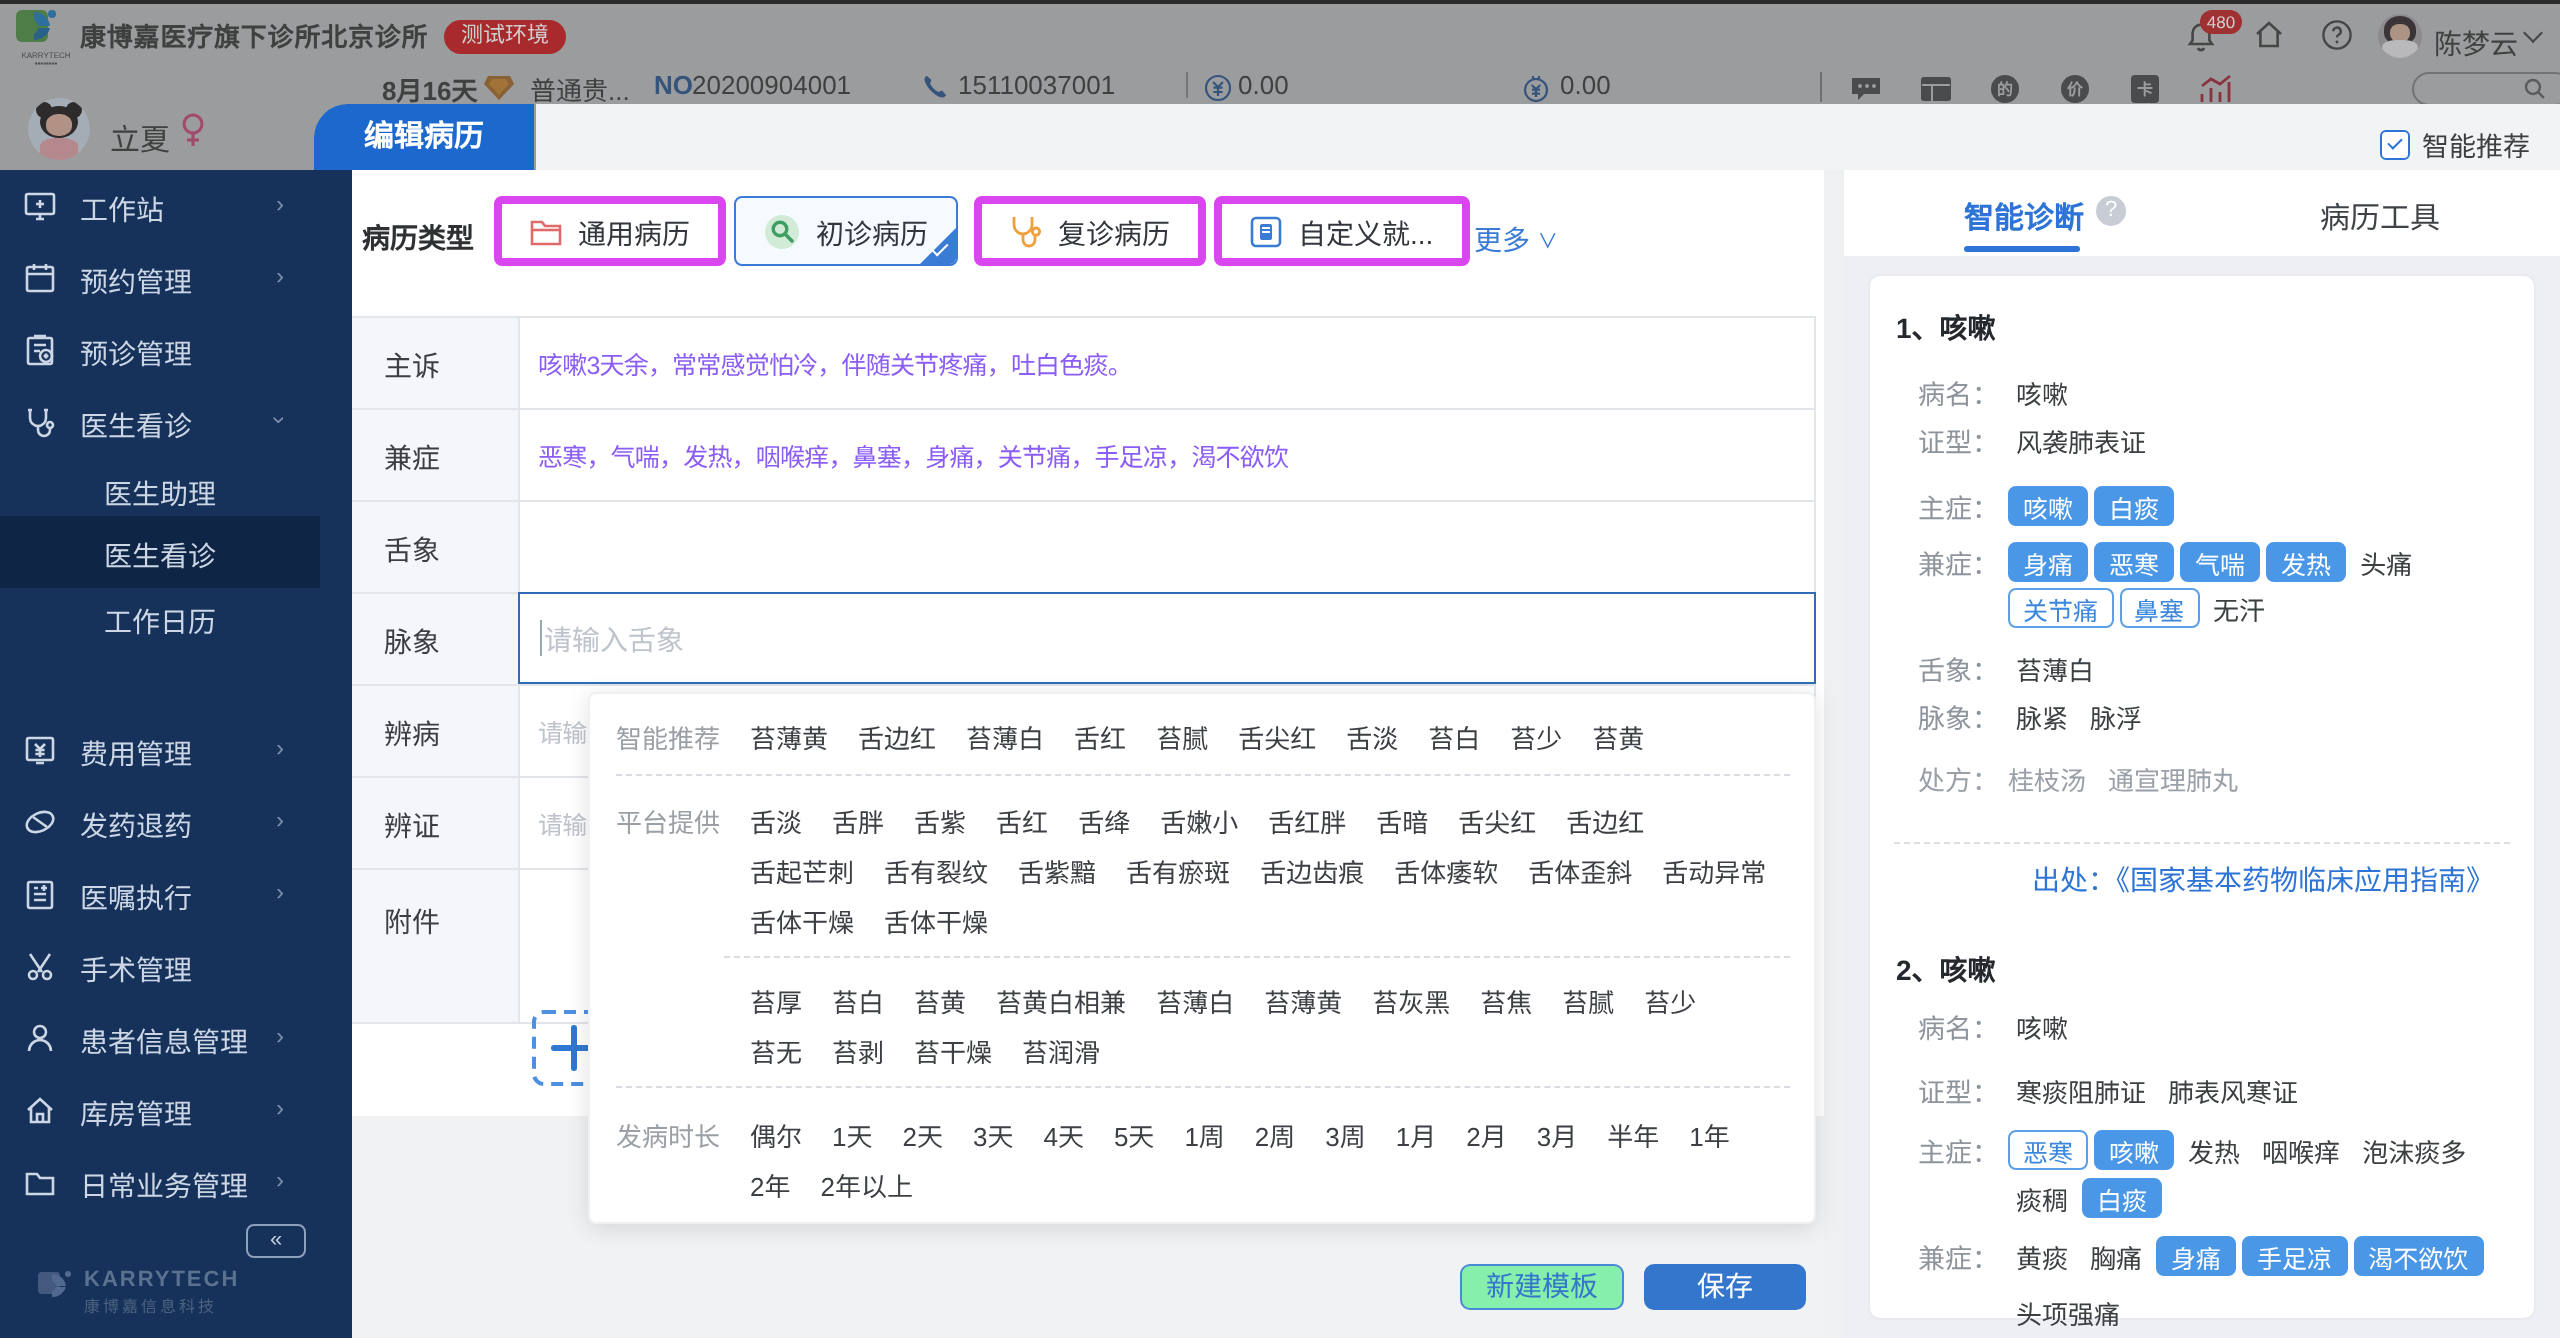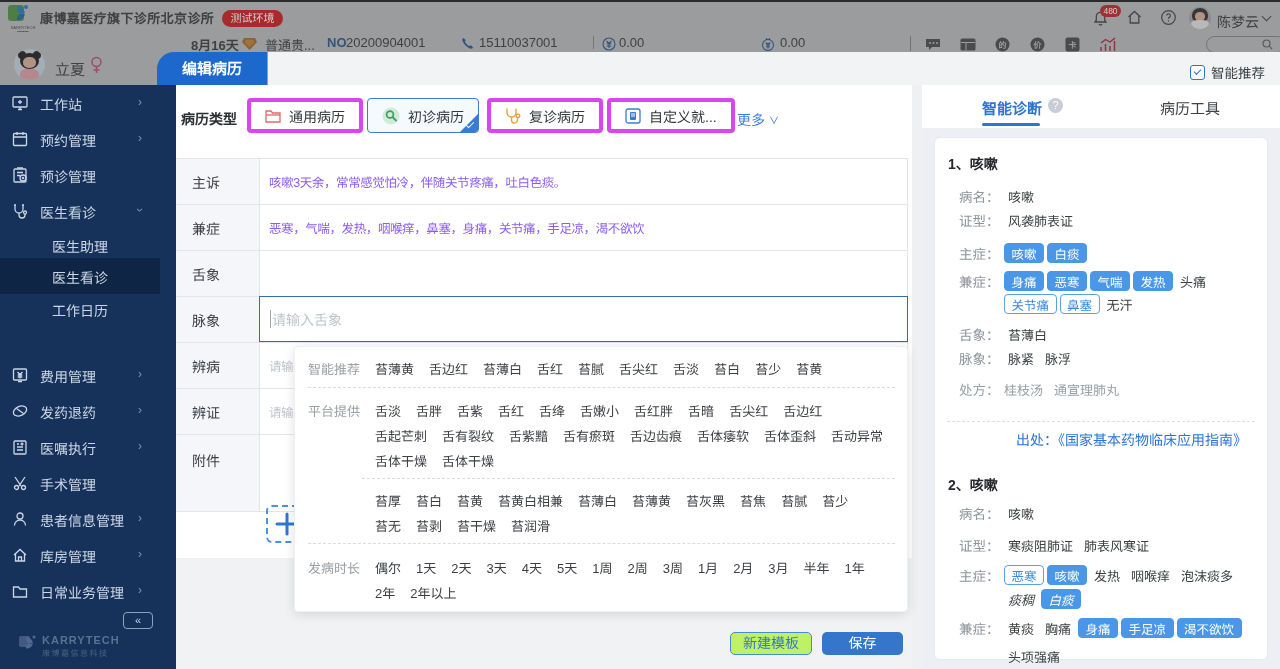--- a/index.html
+++ b/index.html
@@ -55,21 +55,21 @@
 #upload .plus:before { content:""; position:absolute; left:0; top:10px; width:23px; height:3.4px; background:#2f78cf; border-radius:2px; }
 #upload .plus:after { content:""; position:absolute; left:10px; top:0; width:3.4px; height:23px; background:#2f78cf; border-radius:2px; }
 
 
 #dropdown { left:294px; top:346px; width:614px; height:266px; background:#fff; border-radius:4px; box-shadow:0 2px 12px rgba(0,0,0,.12); border:1px solid #eef0f2; z-index:4; font-size:13px; color:#3c3f44; }
 .dlabel { position:absolute; left:13px; color:#9aa0a6; }
 .ditems { position:absolute; left:80px; display:flex; gap:15px; white-space:nowrap; }
 .ddiv { position:absolute; left:13px; right:12px; border-top:1px dashed #d9dce0; }
 
 
-.btn1 { left:730px; top:632px; width:82px; height:23px; border:1.5px solid #4a88d8; border-radius:5px; color:#3376cc; background:#bef264; text-align:center; line-height:20px; z-index:3; font-size:14px; }
+.btn1 { left:730px; top:632px; width:82px; height:23px; border:1.5px solid #4a88d8; border-radius:5px; color:#3376cc; background:#86efac; text-align:center; line-height:20px; z-index:3; font-size:14px; }
 .btn2 { left:822px; top:632px; width:81px; height:23px; background:#3376cc; border-radius:5px; color:#fff; text-align:center; line-height:23px; z-index:3; font-size:14px; }
 
 
 #gap { left:912px; top:85px; width:10px; height:584px; background:#eef0f2; z-index:2; }
 
 
 #rpanel { left:922px; top:85px; width:358px; height:584px; background:#edeff5; z-index:2; }
 #rhead { position:absolute; left:0; top:0; width:358px; height:43px; background:#fff; }
 #rtab1 { position:absolute; left:60px; top:12px; color:#2d74d6; font-weight:bold; font-size:15px; }
 #rtab2 { position:absolute; left:238px; top:12px; color:#3f4347; font-size:15px; }
@@ -556,21 +556,21 @@
         <span class="v">肺表风寒证</span>
       </div>
     <div class="rrow" style="top:427px;">
         <span class="rlab">主症：</span>
         <span class="tag tago">恶寒</span>
         <span class="tag">咳嗽</span>
         <span class="v">发热</span>
         <span class="v">咽喉痒</span>
         <span class="v">泡沫痰多</span>
       </div>
-    <div class="rrow" style="top:451px;margin-left:45px;font-style:italic;">
+    <div class="rrow" style="top:451px;margin-left:45px;">
         <span class="v">痰稠</span>
         <span class="tag">白痰</span>
       </div>
     <div class="rrow" style="top:480px;">
         <span class="rlab">兼症：</span>
         <span class="v">黄痰</span>
         <span class="v">胸痛</span>
         <span class="tag">身痛</span>
         <span class="tag">手足凉</span>
         <span class="tag">渴不欲饮</span>

